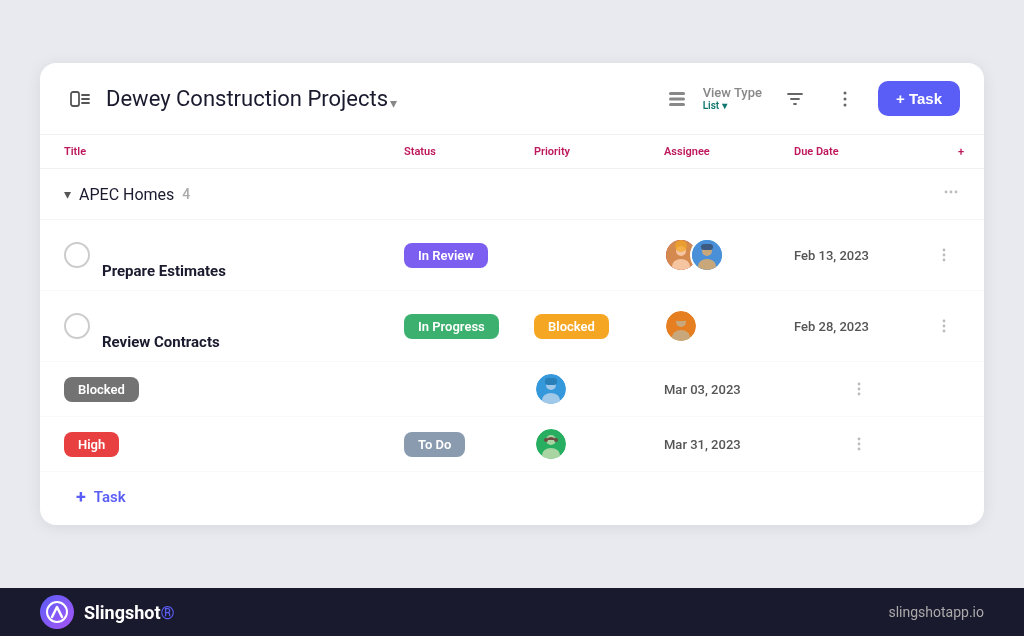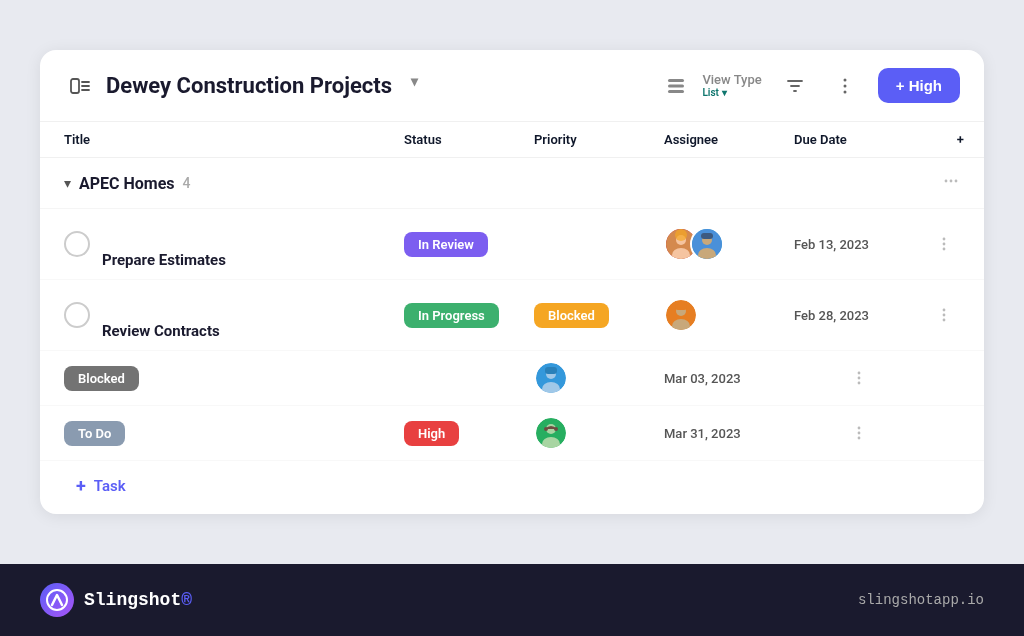--- a/index.html
+++ b/index.html
@@ -45,25 +45,25 @@
     .sidebar-icon {
       width: 32px;
       height: 32px;
       display: flex;
       align-items: center;
       justify-content: center;
       color: #555;
     }
     .project-title {
       font-size: 22px;
-      font-weight: 700;
+      font-weight: 400;
       color: #1a1a2e;
       display: flex;
-      align-items: flex-start;
-      gap: 19px;
+      align-items: flex-end;
+      gap: 2px;
     }
     .chevron-down {
       color: #888;
       font-size: 14px;
     }
     .header-actions {
       display: flex;
       align-items: center;
       gap: 16px;
     }
@@ -116,35 +116,35 @@
       gap: 6px;
     }
     .table-header {
       display: grid;
       grid-template-columns: 340px 130px 130px 130px 130px 40px;
       padding: 10px 24px;
       border-bottom: 1px solid #f0f0f0;
       background: #fff;
     }
     .col-header {
-      font-size: 13px;
+      font-size: 11px;
       font-weight: 600;
-      color: #0f172a;
+      color: #be185d;
     }
     .col-header.add { display: flex; justify-content: flex-end; }
     .group-header {
       display: flex;
       align-items: center;
       padding: 14px 24px;
       gap: 8px;
       border-bottom: 1px solid #f5f5f5;
     }
     .group-title {
       font-size: 16px;
-      font-weight: 700;
+      font-weight: 400;
       color: #1a1a2e;
       text-align: center;
     }
     .group-count {
       font-size: 14px;
       color: #aaa;
       font-weight: 500;
     }
     .group-more {
       margin-left: auto;
@@ -247,27 +247,26 @@
       cursor: pointer;
     }
     .add-task-plus {
       color: #5b5ef6;
       font-size: 18px;
       font-weight: 700;
     }
     .footer {
       background: #1a1a2e;
       width: 100%;
-      height: 72px;
+      height: 48px;
       display: flex;
       align-items: center;
       justify-content: space-between;
       padding: 0 40px;
       flex-shrink: 0;
-      font-family: Liberation Mono, monospace;
     }
     .footer-logo {
       display: flex;
       align-items: center;
       gap: 10px;
     }
     .logo-icon {
       width: 34px;
       height: 34px;
       background: linear-gradient(135deg, #5b5ef6, #a855f7);
@@ -333,21 +332,21 @@
             <path d="M3 5h14M6 10h8M9 15h2" stroke="#666" stroke-width="1.8" stroke-linecap="round"></path>
           </svg>
         </div>
         <div class="icon-btn">
           <svg width="20" height="20" viewBox="0 0 20 20" fill="none">
             <circle cx="10" cy="4" r="1.5" fill="#666"></circle>
             <circle cx="10" cy="10" r="1.5" fill="#666"></circle>
             <circle cx="10" cy="16" r="1.5" fill="#666"></circle>
           </svg>
         </div>
-        <button class="add-task-btn">+ High</button>
+        <button class="add-task-btn">+ Task</button>
       </div>
     </div>
 
     <div class="table-header">
       <div class="col-header">Title</div>
       <div class="col-header">Status</div>
       <div class="col-header">Priority</div>
       <div class="col-header">Assignee</div>
       <div class="col-header">Due Date</div>
       <div class="col-header add">
@@ -456,24 +455,24 @@
         <svg width="18" height="18" viewBox="0 0 18 18" fill="none">
           <circle cx="9" cy="4" r="1.4" fill="#bbb"></circle>
           <circle cx="9" cy="9" r="1.4" fill="#bbb"></circle>
           <circle cx="9" cy="14" r="1.4" fill="#bbb"></circle>
         </svg>
       </div>
     </div>
 
     <div class="task-row">
       <div>
+        <span class="priority-badge priority-high">High</span>
+      </div>
+      <div>
         <span class="status-badge status-todo">To Do</span>
-      </div>
-      <div>
-        <span class="priority-badge priority-high">High</span>
       </div>
       <div class="assignee-cell">
         <div class="avatar" title="Assignee 5">
           <svg width="30" height="30" viewBox="0 0 30 30">
             <circle cx="15" cy="15" r="15" fill="#27ae60"></circle>
             <circle cx="15" cy="11" r="5" fill="#a8d5a2"></circle>
             <ellipse cx="15" cy="26" rx="9" ry="7" fill="#a8d5a2"></ellipse>
             <path d="M9 11 Q15 5 21 11" fill="#6d4c41" stroke="none"></path>
             <circle cx="10" cy="11" r="2" fill="#6d4c41"></circle>
             <circle cx="20" cy="11" r="2" fill="#6d4c41"></circle>

